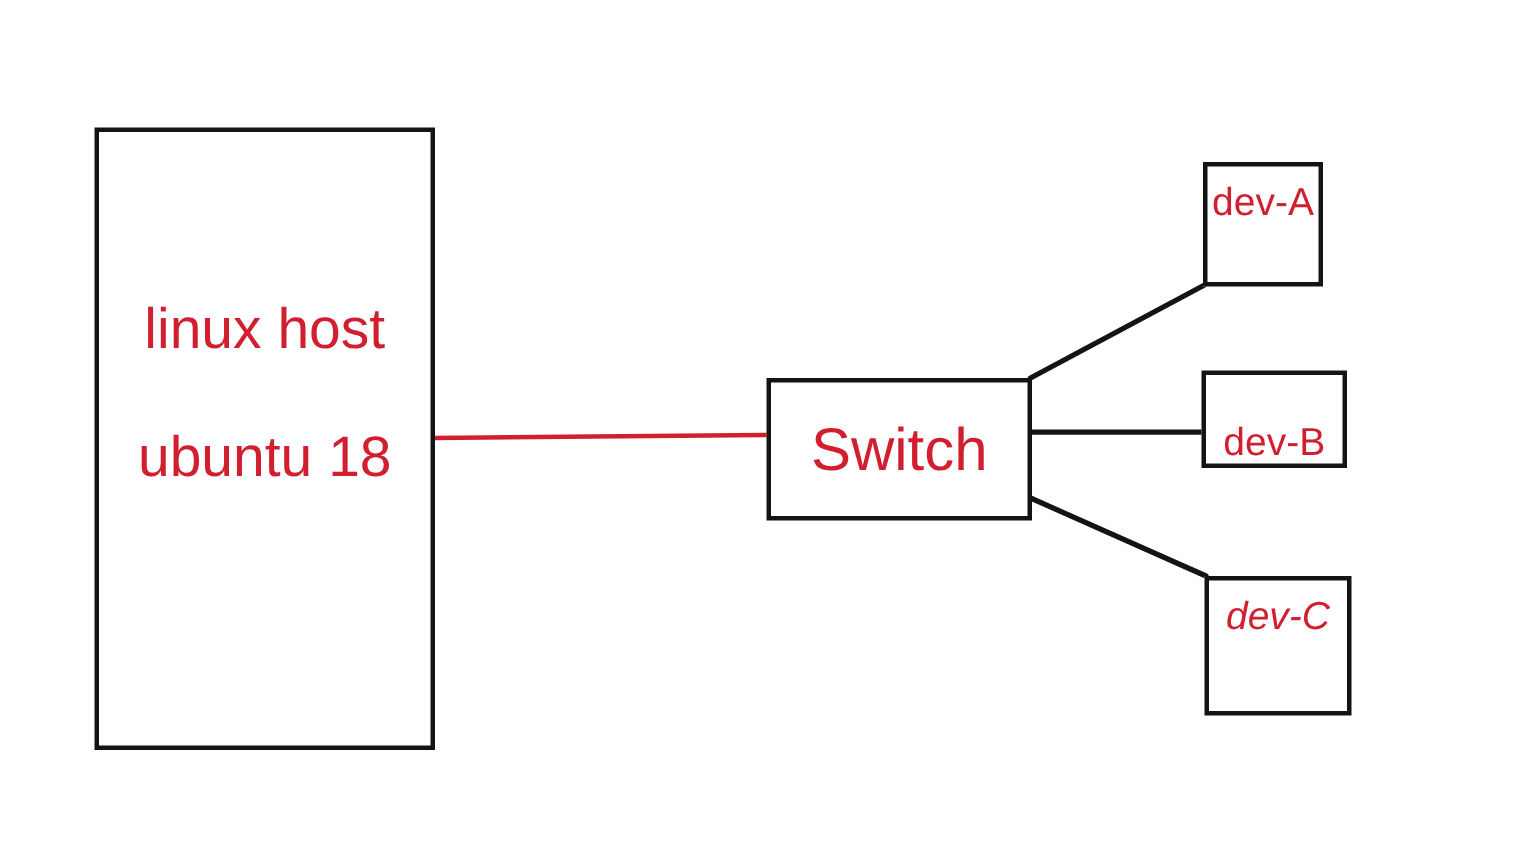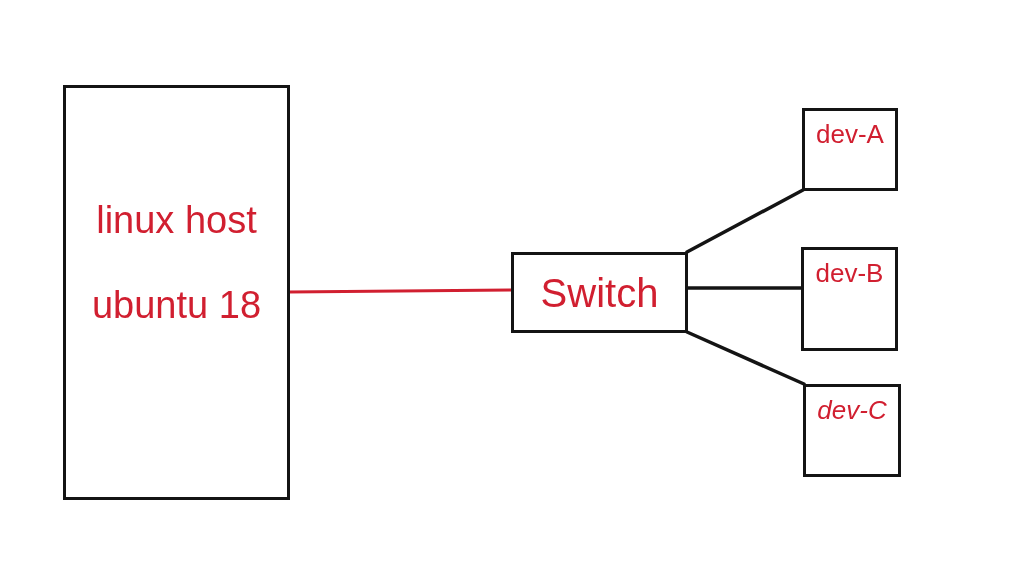--- a/index.html
+++ b/index.html
@@ -44,42 +44,42 @@
   .host-line {
     font-size: 38px;
     line-height: 44px;
     white-space: nowrap;
     margin-top: 48px;
   }
   .host-line + .host-line { margin-top: 41px; }
 
   .node-switch {
     left: 511px; top: 252px;
-    width: 177px; height: 81px;
+    width: 177px; height: 95px;
     display: flex;
     align-items: center;
     justify-content: center;
   }
   .switch-label {
     font-size: 40px;
     line-height: 1;
     white-space: nowrap;
   }
 
   .node-dev {
     display: flex;
     justify-content: center;
     align-items: flex-start;
     padding-top: 9px;
     font-size: 26px;
     line-height: 1.1;
     white-space: nowrap;
   }
-  .node-devA { left: 802px; top: 108px; width: 96px; height: 83px; }
-  .node-devB { left: 801px; top: 247px; width: 97px; height: 104px; }
+  .node-devA { left: 802px; top: 108px; width: 80px; height: 83px; }
+  .node-devB { left: 801px; top: 247px; width: 97px; height: 65px; align-items: flex-end; }
   .node-devC { left: 803px; top: 384px; width: 98px; height: 93px; font-style: italic; }
 </style>
 </head>
 <body>
 
 <div class="canvas">
 
   <svg class="wires" viewBox="0 0 1016 577" xmlns="http://www.w3.org/2000/svg">
     <line class="red-wire" x1="289" y1="292" x2="513" y2="290"></line>
     <line class="black-wire" x1="687" y1="252" x2="803" y2="190"></line>

